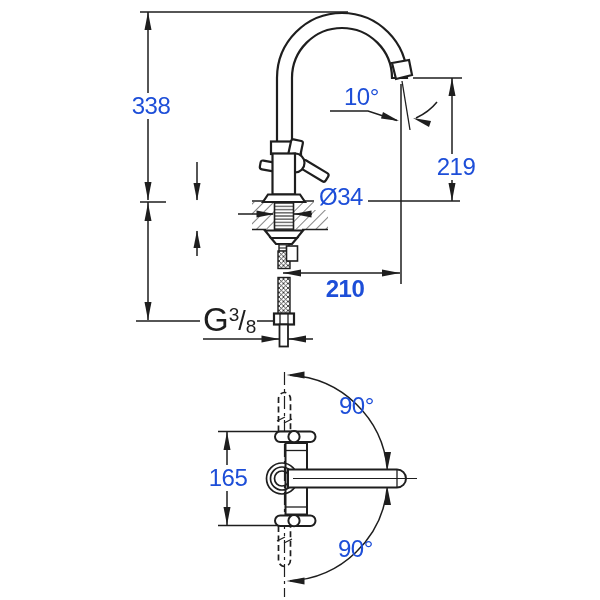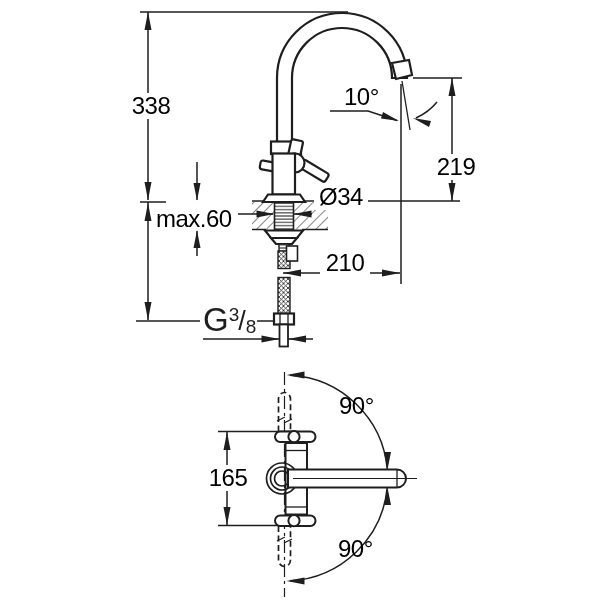--- a/index.html
+++ b/index.html
@@ -1,19 +1,19 @@
 <!DOCTYPE html>
 <html><head>
 <meta charset="utf-8">
 <style>
   html,body{margin:0;padding:0;background:#fff;}
   #stage{position:relative;width:600px;height:600px;background:#ffffff;overflow:hidden;
          font-family:"Liberation Sans",sans-serif;color:#1e1e1e;}
   #stage svg{position:absolute;left:0;top:0;}
-  .lbl{position:absolute;font-size:24px;letter-spacing:-0.5px;color:#000000;
+  .lbl{position:absolute;font-size:24px;letter-spacing:-0.5px;color:#1d4ed8;
        white-space:nowrap;line-height:26px;}
   .bg{background:#ffffff;padding:0 2px;}
   .ctr{text-align:center;}
   
   .gfrac{position:absolute;left:203px;top:303px;display:flex;align-items:flex-end;}
   .gfrac .g{font-size:33px;line-height:33px;letter-spacing:-1px;}
   .gfrac .sup{font-size:19px;line-height:19px;position:relative;top:-12px;left:1px;}
   .gfrac .slash{font-size:27px;line-height:27px;position:relative;top:-1px;}
   .gfrac .sub{font-size:19px;line-height:19px;position:relative;top:0px;}
 </style>
@@ -160,29 +160,28 @@
       <circle cx="294" cy="436.7" r="5.6" stroke-width="2"></circle>
       <rect x="275" y="515.5" width="40.5" height="10.5" rx="5.2" stroke-width="2"></rect>
       <circle cx="294" cy="520.7" r="5.6" stroke-width="2"></circle>
     </g>
   </g>
 </svg>
 
 <div class="lbl bg ctr" style="left:127px;top:93px;width:44px;">338</div>
 
 
-<div class="lbl" style="left:156px;top:206px;">max.60</div>
 
 <div class="lbl bg ctr" style="left:314px;top:184px;width:50px;">Ø34</div>
 
 <div class="lbl" style="left:344px;top:84px;">10°</div>
 
 <div class="lbl bg ctr" style="left:430px;top:127px;width:48px;margin-top:27px;">219</div>
 
-<div class="lbl bg ctr" style="left:320px;top:250px;width:46px;">210</div>
+<div class="lbl bg ctr" style="left:320px;top:276px;width:46px;font-weight:bold;">210</div>
 
 <div class="gfrac">
   <span class="g">G</span>
   <span class="sup">3</span>
   <span class="slash">/</span>
   <span class="sub">8</span>
 </div>
 
 <div class="lbl bg ctr" style="left:204px;top:465px;width:44px;text-align:center;">165</div>
 

